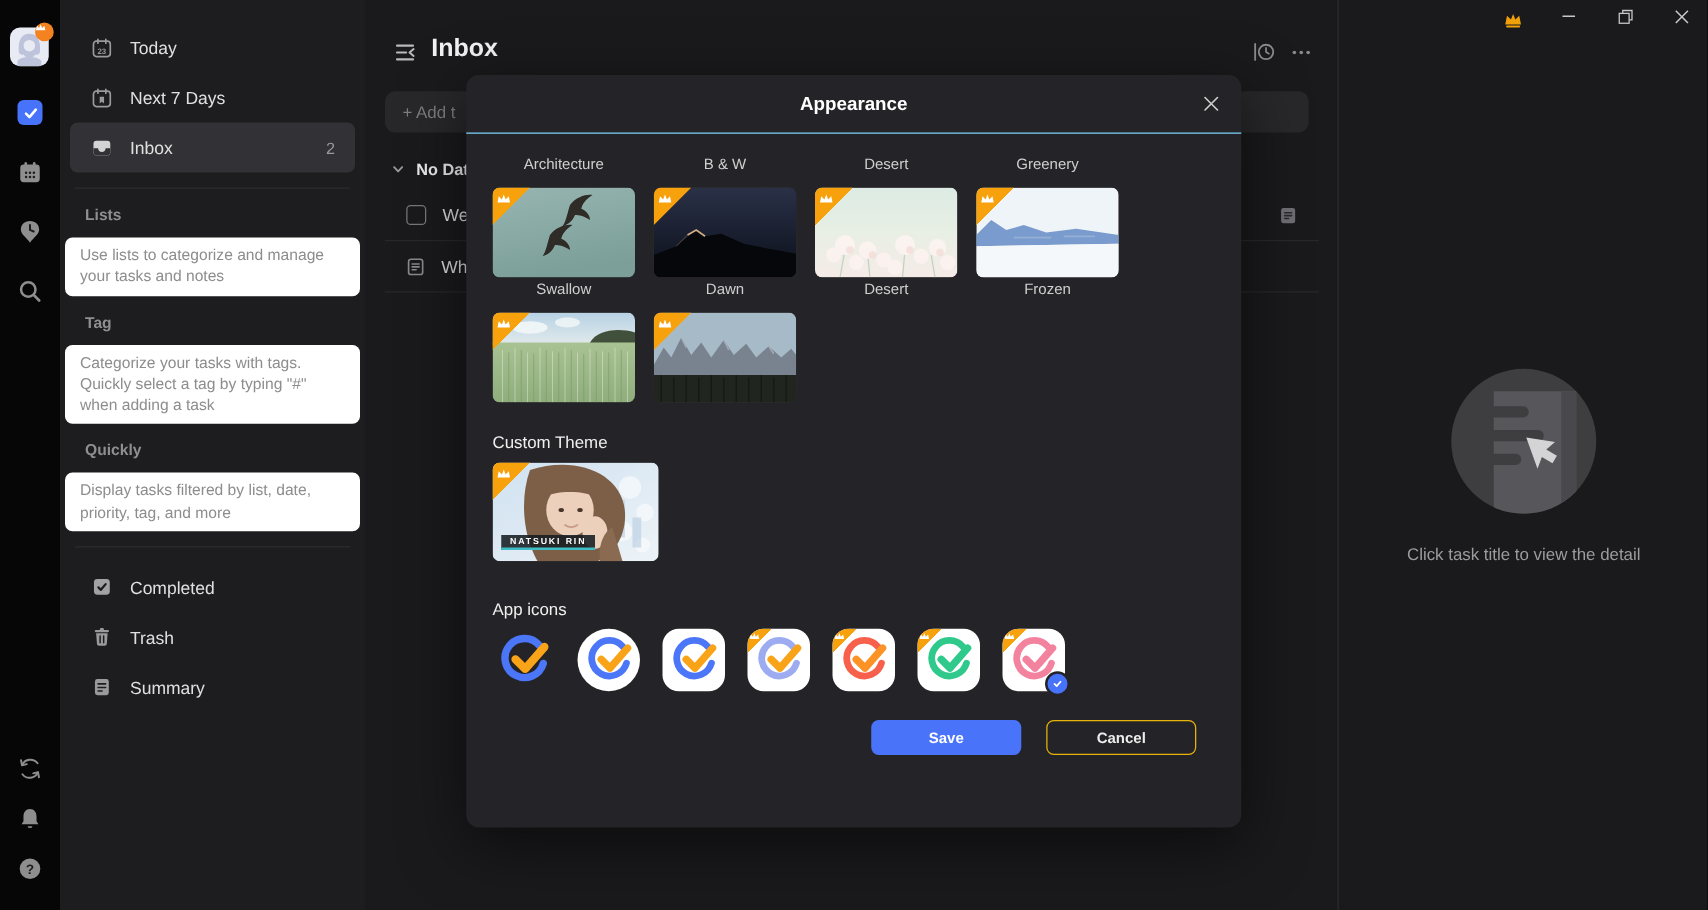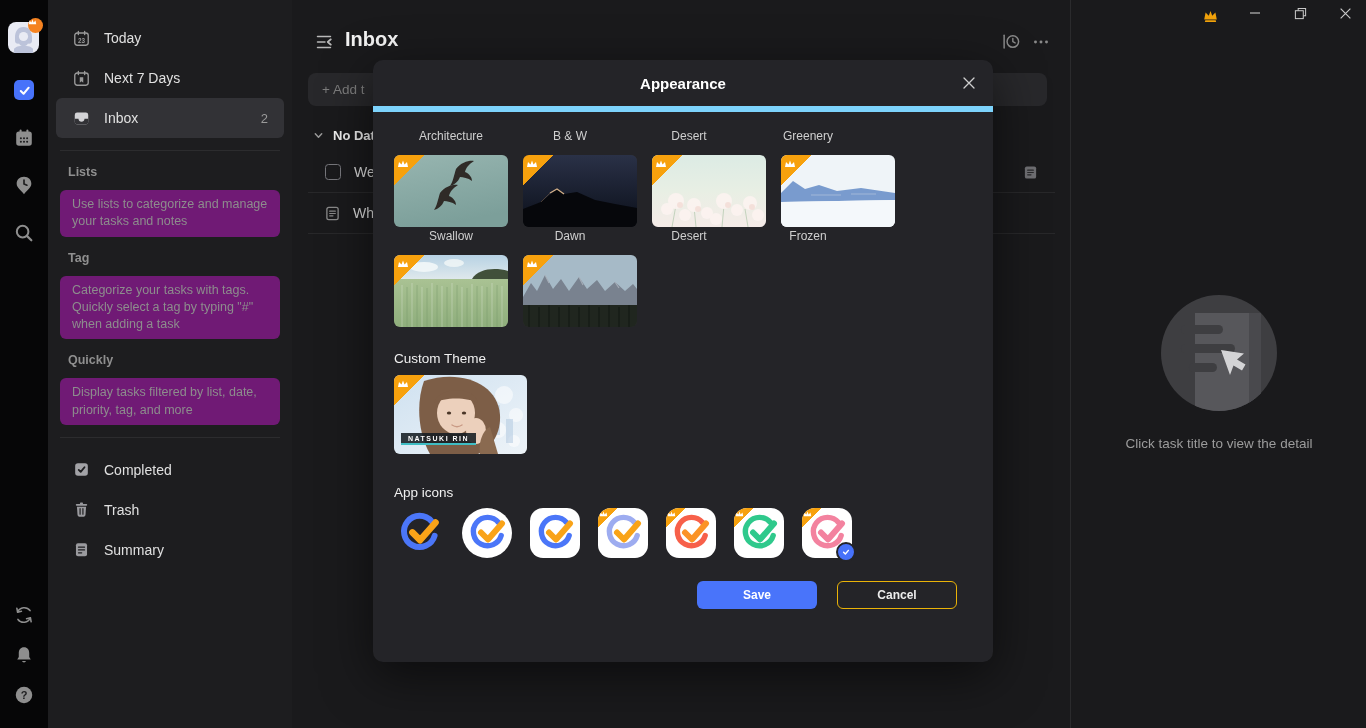--- a/index.html
+++ b/index.html
@@ -16,21 +16,21 @@
   .ri-cal{top:127px}.ri-focus{top:174px}.ri-search{top:222px}
   .ri-sync{top:604px}.ri-bell{top:644px}.ri-help{top:684px}
 
   
   .sidebar{position:absolute;left:48px;top:0;bottom:0;width:244px;background:#1d1d1f;box-sizing:border-box;padding-top:18px;}
   .side-row{display:flex;align-items:center;height:40px;margin:0 8px;padding:0 16px;border-radius:6px;gap:13px;font-size:14px;color:#e0e0e0;cursor:pointer;}
   .side-row.active{background:#323236;}
   .side-row .cnt{margin-left:auto;color:#9a9a9a;font-size:13px;}
   .side-div{height:1px;background:#2c2c2e;margin:12px 12px;}
   .sec-title{margin:14px 0 11px 20px;font-size:12.5px;color:#8f8f8f;font-weight:700;}
-  .hint-box{margin:0 12px;background:#701a75;border-radius:6px;padding:6px 12px;font-size:12.5px;color:#8d8d8d;line-height:1.38;}
+  .hint-box{margin:0 4px;background:#ffffff;border-radius:6px;padding:6px 12px;font-size:12.5px;color:#8d8d8d;line-height:1.38;}
   .icon18{width:19px;height:19px;flex:0 0 19px;}
 
   
   .main{position:absolute;left:292px;top:0;bottom:0;width:778px;background:#1a1a1c;}
   .collapse-btn{position:absolute;left:21px;top:31px;width:22px;height:22px;cursor:pointer;}
   .main-title{position:absolute;left:53px;top:28px;font-size:20px;font-weight:700;color:#f2f2f2;}
   .hdr-icons{position:absolute;right:18px;top:31px;display:flex;gap:8px;align-items:center;}
   .hdr-icons .hbtn{width:22px;height:22px;cursor:pointer;}
   .add-bar{position:absolute;left:16px;top:73px;width:739px;height:33px;background:#28282b;border-radius:8px;display:flex;align-items:center;padding:0 14px;box-sizing:border-box;color:#7d7d7d;font-size:13.5px;cursor:text;}
   .group-hdr{position:absolute;left:21px;top:128px;display:flex;gap:9px;align-items:center;font-size:13px;font-weight:700;color:#ececec;cursor:pointer;}
@@ -43,24 +43,24 @@
   .detail{position:absolute;left:1070px;top:0;bottom:0;width:296px;border-left:1px solid #2b2b2d;background:#1a1a1c;}
   .illus{position:absolute;left:50%;top:295px;transform:translateX(-50%);width:116px;height:116px;border-radius:50%;background:#3e3e41;overflow:hidden;}
   .illus-caption{position:absolute;left:0;right:0;top:436px;text-align:center;font-size:13.5px;color:#9c9c9c;}
 
   
   .tb{position:absolute;top:0;height:26px;display:flex;align-items:center;justify-content:center;width:30px;cursor:pointer;}
   .tb-crown{right:141px;top:3px}.tb-min{right:96px}.tb-max{right:51px}.tb-close{right:6px}
 
   
   .dialog{position:absolute;left:373px;top:60px;width:620px;height:602px;background:#242428;border-radius:10px;box-shadow:0 14px 50px rgba(0,0,0,.55);z-index:20;}
-  .dlg-header{position:relative;height:46px;border-bottom:6px solid #7dd3fc;display:flex;align-items:center;justify-content:center;font-size:15px;font-weight:700;color:#fff;}
+  .dlg-header{position:relative;height:46px;border-bottom:1px solid #7dd3fc;display:flex;align-items:center;justify-content:center;font-size:15px;font-weight:700;color:#fff;}
   .dlg-close{position:absolute;right:14px;top:13px;width:20px;height:20px;cursor:pointer;display:flex;align-items:center;justify-content:center;}
   .dlg-body{padding:0 21px;}
-  .lbl-row,.name-row{display:flex;gap:5px;}
+  .lbl-row,.name-row{display:flex;gap:15px;}
   .lbl-row{margin-top:17px;}
   .name-row{margin-top:2px;}
   .lbl-cell{width:114px;text-align:center;font-size:12px;color:#cfcfcf;}
   .thumb-row{display:flex;gap:15px;margin-top:12px;}
   .thumb{position:relative;width:114px;height:72px;border-radius:6px;overflow:hidden;cursor:pointer;background:#333;}
   .thumb svg{position:absolute;inset:0;width:100%;height:100%;}
   .thumb.custom{width:133px;height:79px;margin-top:9px;}
   .crown-badge{position:absolute;top:0;left:0;width:30px;height:30px;pointer-events:none;}
   .crown-badge::before{content:"";position:absolute;inset:0;background:linear-gradient(135deg,#f7a10d 50%,transparent 50.5%);}
   .crown-badge svg{position:absolute;left:3px;top:4px;width:12px;height:10px;}

